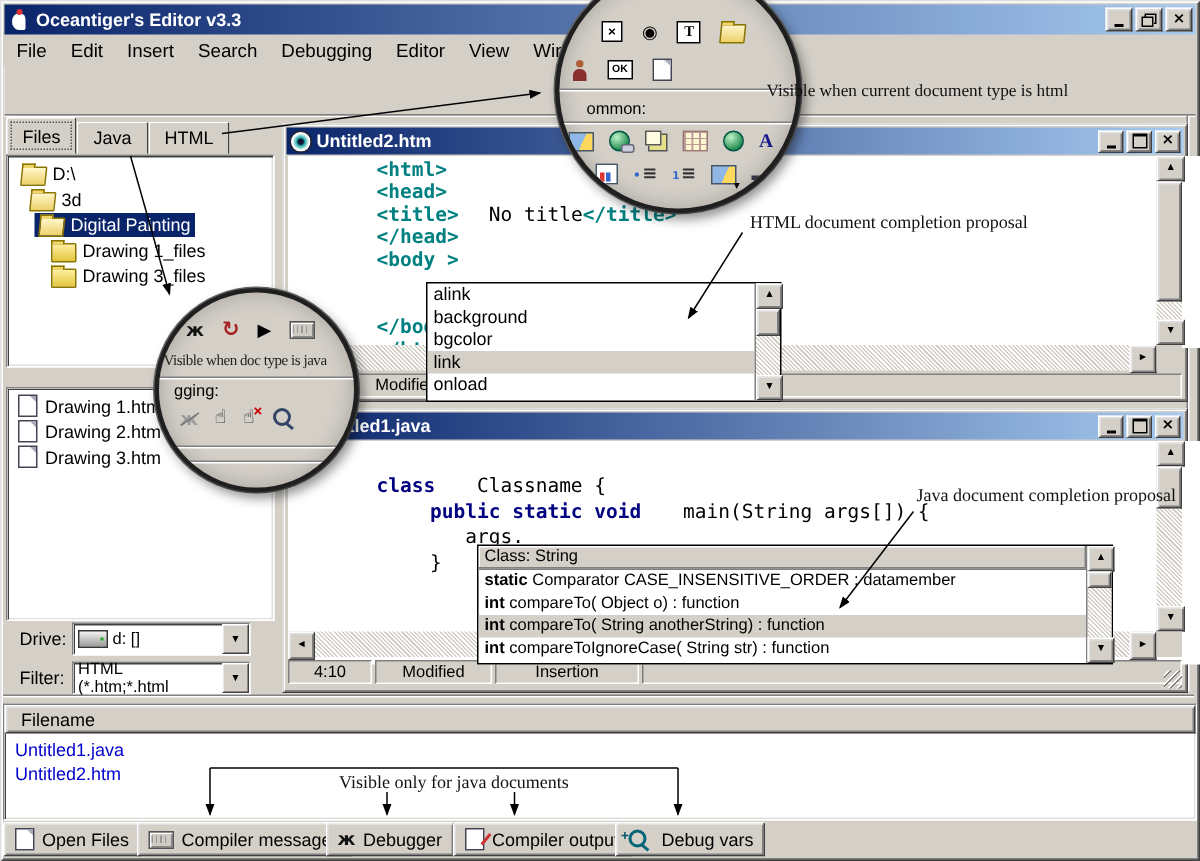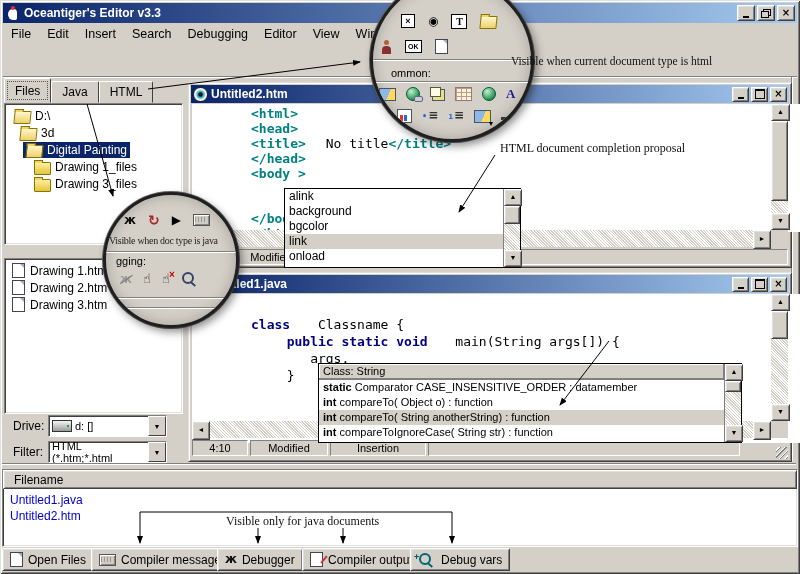--- a/index.html
+++ b/index.html
@@ -316,21 +316,21 @@
       <div class="sthumb" style="height:26px;"></div>
       <div class="sfill"></div>
       <div class="sbtn">▼</div>
     </div>
     <div class="abs hscroll dither" style="left:3px;top:148px;width:579px;height:17px;">
       <div class="sbtn">◄</div>
       <div class="sfill"></div>
       <div class="sbtn">►</div>
     </div>
     <div class="abs" style="left:582px;top:148px;width:17px;height:17px;background:#d4d0c8;"></div>
-    <div id="java-status" class="abs statusbar" style="left:3px;top:167px;width:548px;height:16px;">
+    <div id="java-status" class="abs statusbar" style="left:3px;top:167px;width:596px;height:16px;">
         <div class="sp" style="width: 54px;">4:10</div>
         <div class="sp" style="width: 76px;">Modified</div>
         <div class="sp" style="width: 94px;">Insertion</div>
         <div class="sp fill"></div>
       </div>
     <div class="abs grip" style="right:3px;bottom:2px;"></div>
 
     <div class="abs popup" style="left:129px;top:90px;width:422px;height:78px;">
       <div class="pcol">
         <div class="phead">Class: String</div>
@@ -432,20 +432,21 @@
         <span class="ic ic-hand">☝</span>
         <span class="ic ic-hand-stop">☝</span>
         <span class="ic ic-inspect"></span>
       </div>
     <div class="etch" style="left:0;top:102px;width:130px;"></div>
     <div class="etch" style="left:0;top:112px;width:130px;"></div>
   </div>
 
   <div class="annot" style="left:511px;top:55px;font-size:11.5px;">Visible when current document type is html</div>
   <div class="annot" style="left:500px;top:141px;">HTML document completion proposal</div>
+  <div class="annot" style="left:611px;top:323px;">Java document completion proposal</div>
   <div class="annot" style="left:226px;top:514px;">Visible only for java documents</div>
 
   <svg width="800" height="574" style="position:absolute;left:0;top:0;z-index:9;pointer-events:none;">
     <defs>
       <marker id="ah" markerWidth="9" markerHeight="7" refX="7" refY="3" orient="auto">
         <path d="M0,0 L8,3 L0,6 Z" fill="#000"></path>
       </marker>
     </defs>
     <path d="M148,89 L360,62" stroke="#000" stroke-width="1" fill="none" marker-end="url(#ah)"></path>
     <path d="M87,104 L113,196" stroke="#000" stroke-width="1" fill="none" marker-end="url(#ah)"></path>

